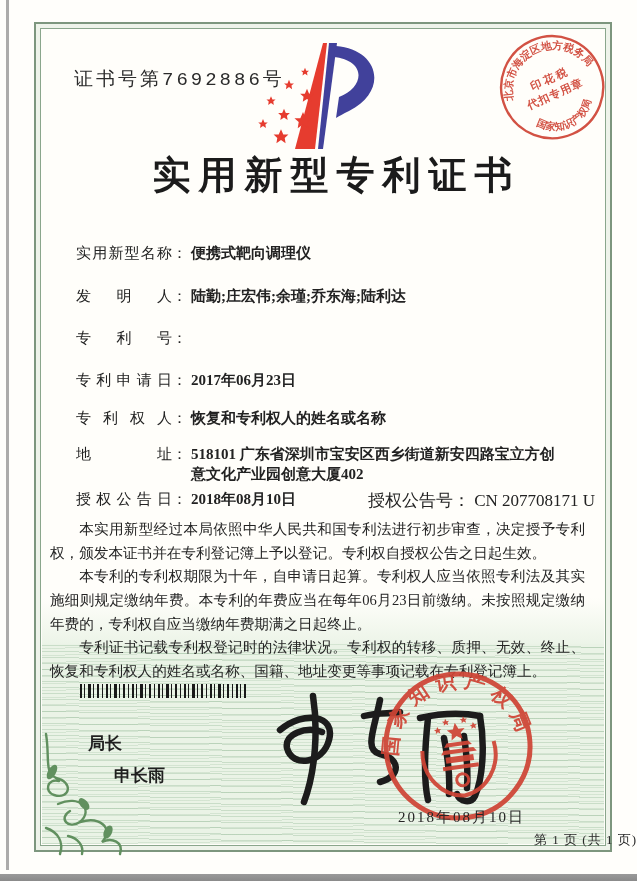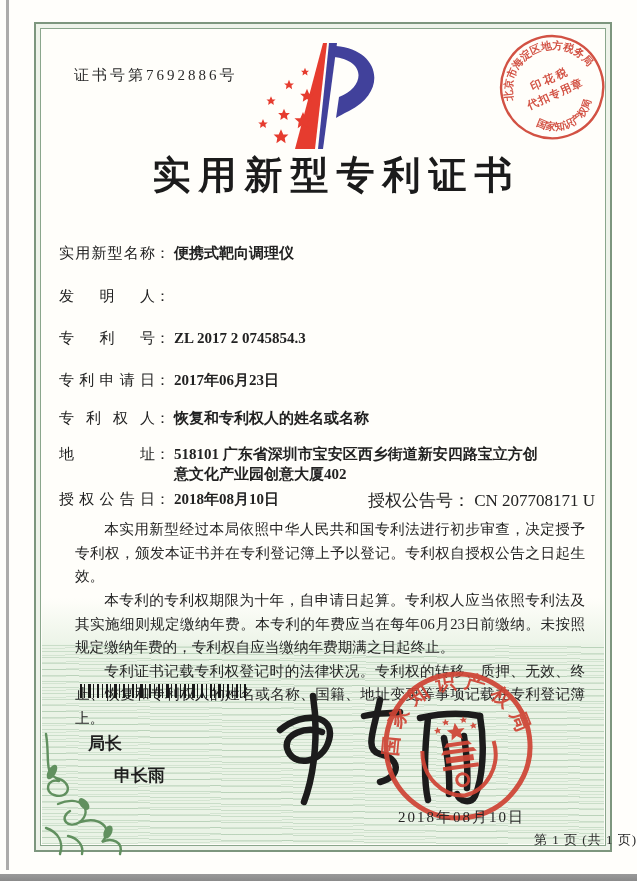--- a/index.html
+++ b/index.html
@@ -22,34 +22,34 @@
     position:absolute;left:6px;right:6px;bottom:6px;height:200px;
     background:#eaf3e6;
     background-image:
       repeating-linear-gradient(0.8deg, rgba(125,170,130,.30) 0 1px, transparent 1px 6px),
       repeating-linear-gradient(-0.8deg, rgba(125,170,130,.20) 0 1px, transparent 1px 7px);
   }
   .band::before{
     content:"";position:absolute;left:0;right:0;top:-46px;height:46px;
     background:linear-gradient(180deg, rgba(234,243,230,0) 0, rgba(234,243,230,.9) 100%);
   }
-  .cert-no{position:absolute;left:74px;top:66px;font-size:15px;letter-spacing:3px;color:#2b2b2b;}
+  .cert-no{position:absolute;left:74px;top:66px;font-size:19px;letter-spacing:3px;color:#2b2b2b;font-family:Liberation Mono, monospace;}
   .logo{position:absolute;left:248px;top:40px;}
   .tax-stamp{position:absolute;left:488px;top:24px;transform:rotate(-24deg);opacity:.92;}
   .title{position:absolute;left:0;right:0;top:150px;text-align:center;
     font-size:38px;font-weight:700;letter-spacing:8px;color:#1b1b1b;padding-left:36px;}
-  .row{position:absolute;left:59px;right:56px;display:flex;font-size:15px;line-height:1.35;}
+  .row{position:absolute;left:76px;right:56px;display:flex;font-size:15px;line-height:1.35;}
   .row .lbl{display:inline-block;width:96px;text-align:justify;text-align-last:justify;flex:0 0 96px;}
   .row .colon{flex:0 0 auto;}
   .row .val{margin-left:4px;font-weight:bold;}
   .r1{top:243px}.r2{top:286px}.r3{top:328px}.r4{top:370px}.r5{top:408px}
   .r6{top:444px}.r6 .val{width:372px;}
   .r7{top:489px}
   .grant-no{position:absolute;left:368px;top:489px;font-size:17px;}
-  .paras{position:absolute;left:75px;right:52px;top:518px;font-size:14.6px;line-height:1.62;
+  .paras{position:absolute;left:50px;right:52px;top:518px;font-size:14.6px;line-height:1.62;
     text-align:justify;color:#242424;}
   .paras p{margin:0;text-indent:2em;}
   .barcode{position:absolute;left:80px;top:684px;width:166px;height:14px;
     background:repeating-linear-gradient(90deg,
       #191919 0 2px, transparent 2px 4px, #191919 4px 5px, transparent 5px 8px,
       #191919 8px 11px, transparent 11px 13px, #191919 13px 14px, transparent 14px 17px,
       #191919 17px 19px, transparent 19px 22px, #191919 22px 23px, transparent 23px 26px);}
   .signer{position:absolute;left:88px;top:736px;font-family:Liberation Mono, monospace;
     font-size:17px;font-weight:600;color:#1f1f1f;line-height:1;}
   .signer .name{margin-top:15px;padding-left:26px;}
@@ -109,25 +109,25 @@
   <div class="title">实用新型专利证书</div>
 
   <div class="row r1">
     <span class="lbl">实用新型名称</span>
       <span class="colon">：</span>
     <span class="val">便携式靶向调理仪</span>
   </div>
   <div class="row r2">
     <span class="lbl">发明人</span>
       <span class="colon">：</span>
+    <span class="val">陆勤;庄宏伟;余瑾;乔东海;陆利达</span>
   </div>
   <div class="row r3">
     <span class="lbl">专利号</span>
       <span class="colon">：</span>
-    <span class="val">ZL 2017 2 0745854.3</span>
   </div>
   <div class="row r4">
     <span class="lbl">专利申请日</span>
       <span class="colon">：</span>
     <span class="val">2017年06月23日</span>
   </div>
   <div class="row r5">
     <span class="lbl">专利权人</span>
       <span class="colon">：</span>
     <span class="val">恢复和专利权人的姓名或名称</span>

